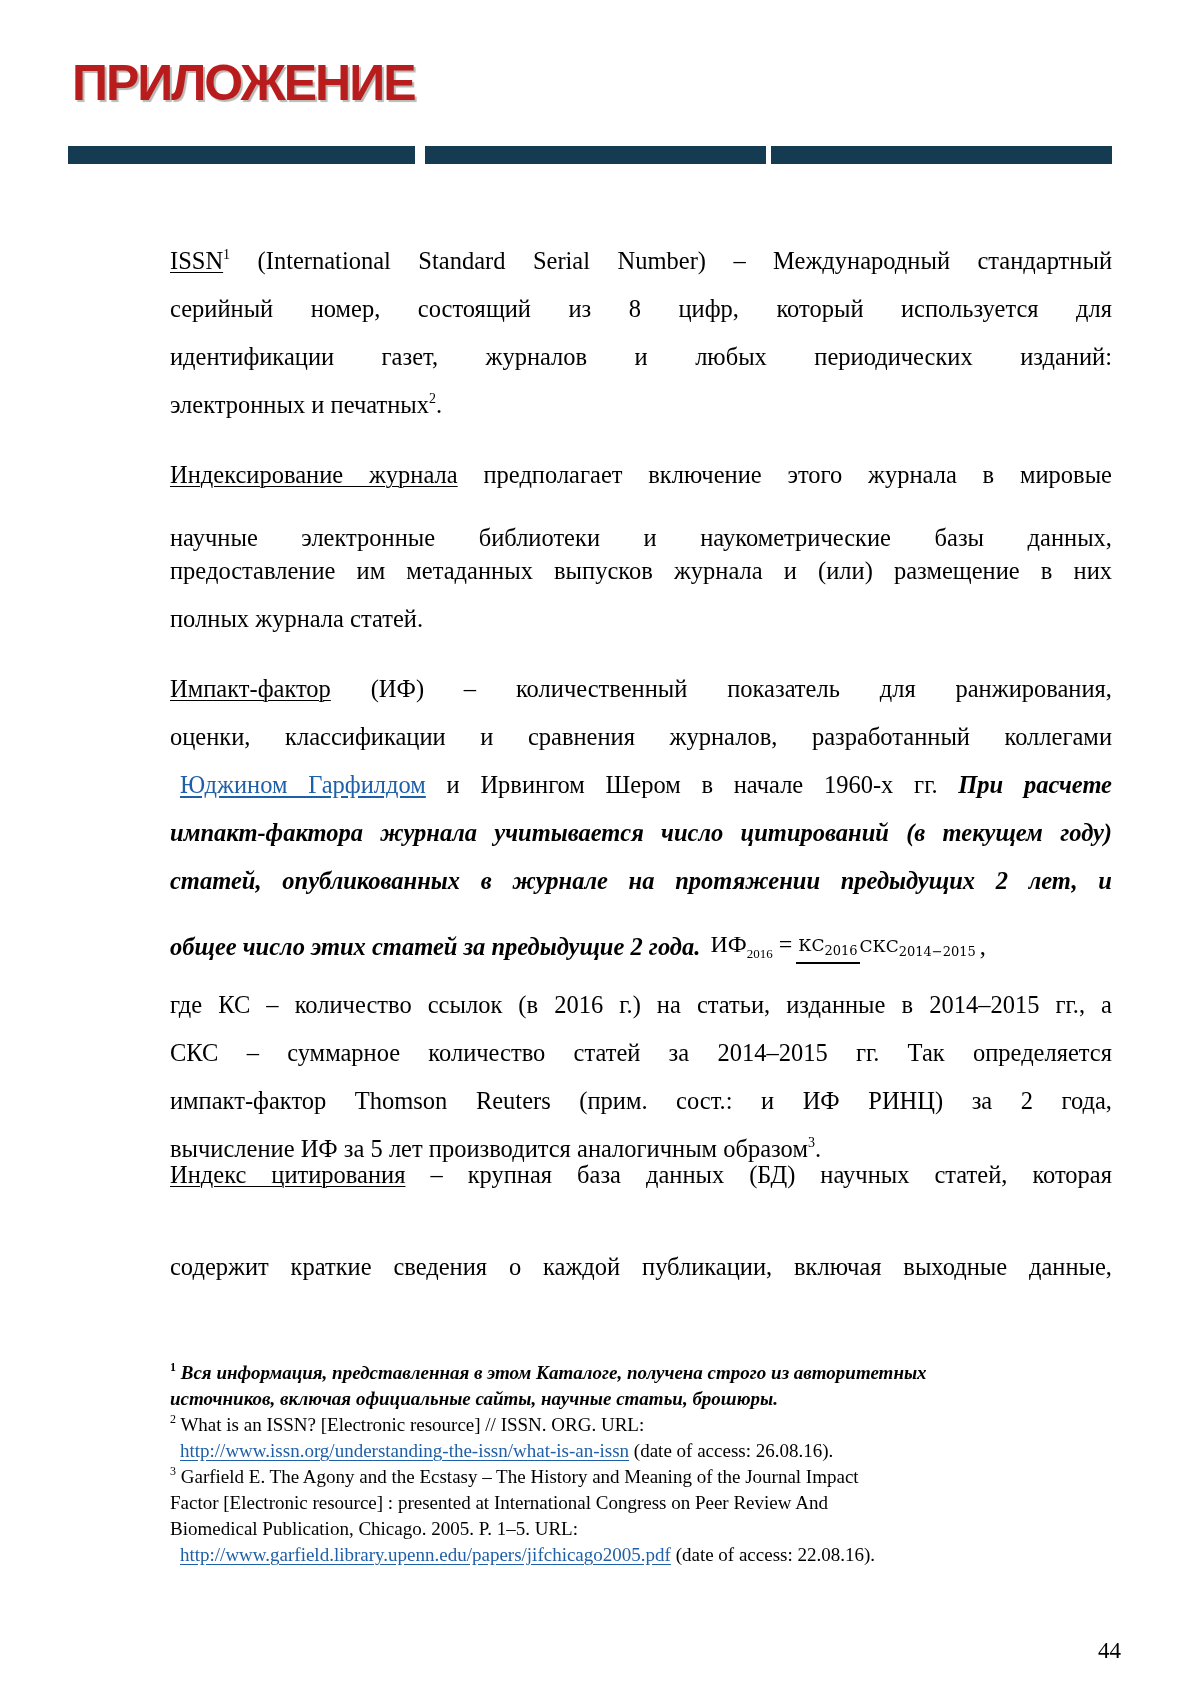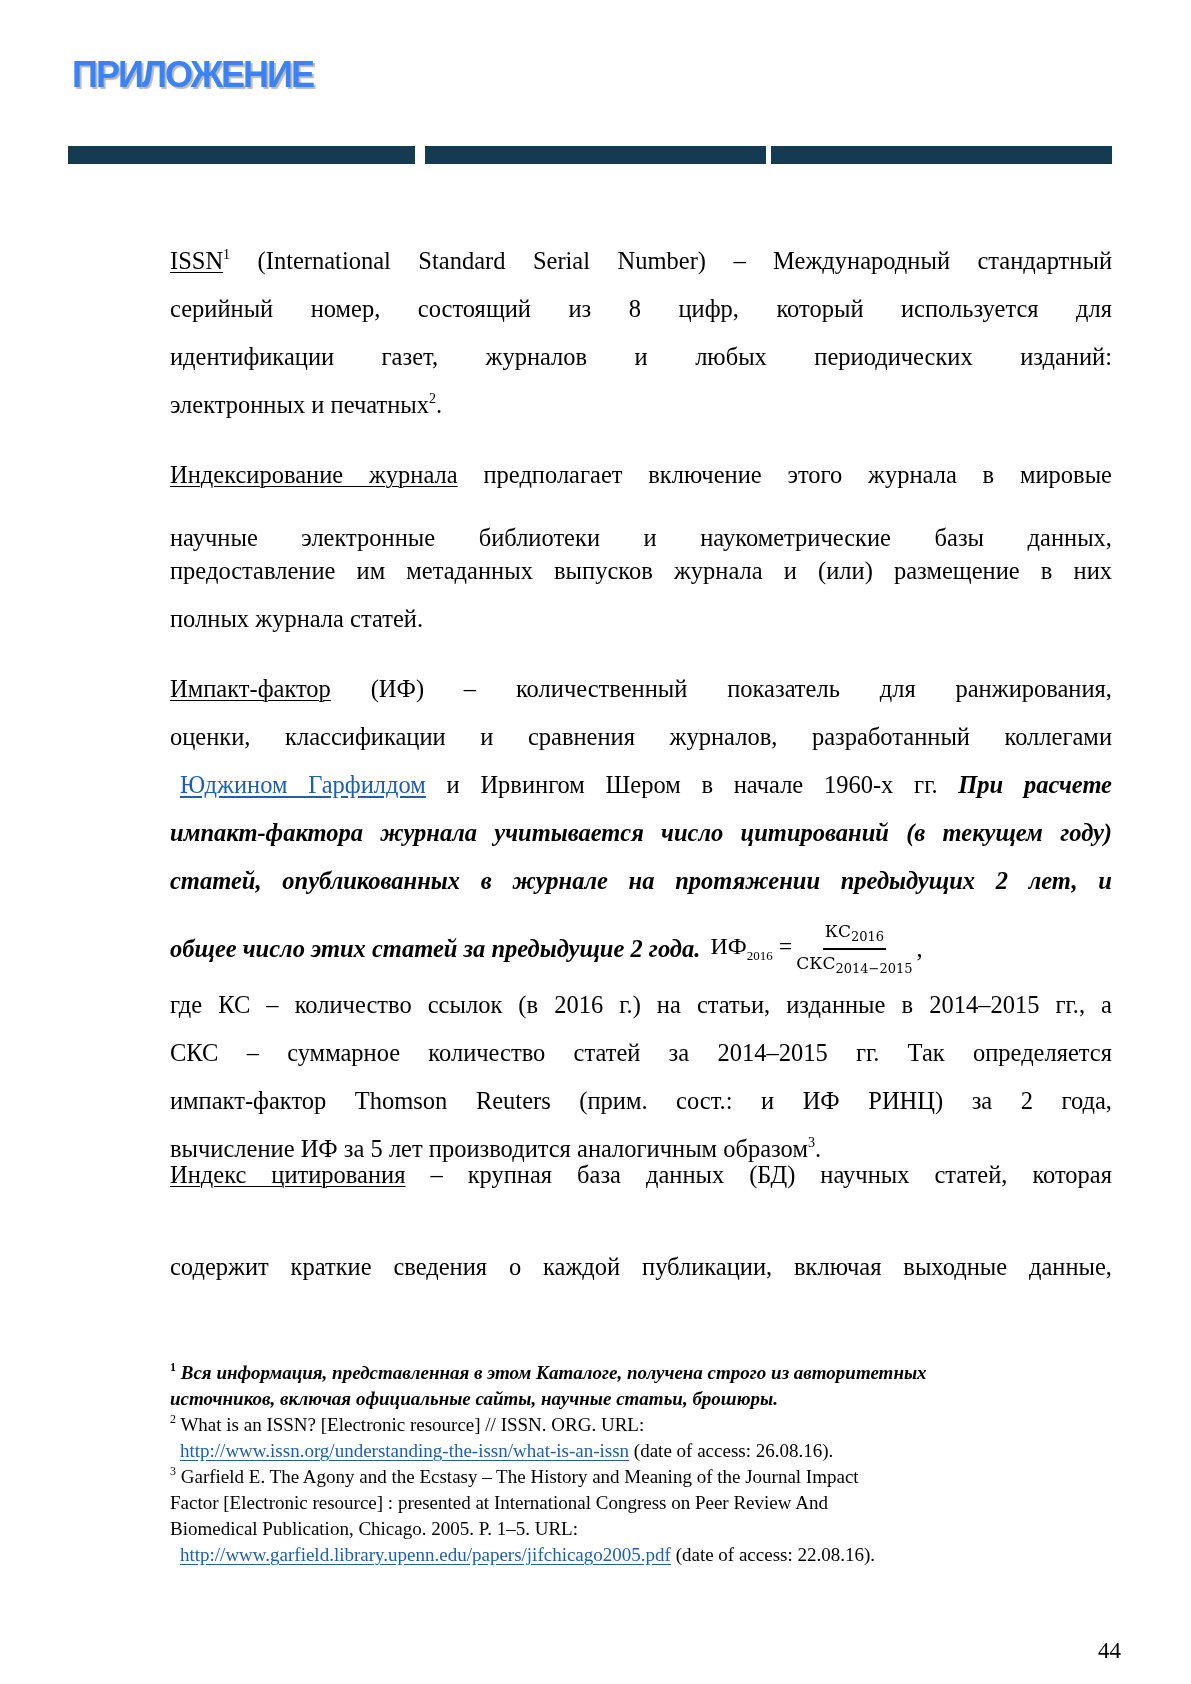--- a/index.html
+++ b/index.html
@@ -1,32 +1,32 @@
 <!DOCTYPE html>
 <html><head>
 <meta charset="utf-8">
 <style>
   html, body { margin:0; padding:0; background:#ffffff; }
   body { width:1191px; height:1684px; position:relative; overflow:hidden;
          font-family:"Liberation Serif", serif; color:#000; }
   .title { position:absolute; left:72px; top:54px; margin:0;
            font-family:"Liberation Sans", sans-serif; font-weight:bold;
-           font-size:36px; letter-spacing:-2px; color:#3b82f6;
+           font-size:50px; letter-spacing:-2px; color:#b91c1c;
            text-shadow:2px 2px 1px #b8b8b4; }
   .bar { position:absolute; top:146px; height:18px; background:#143b52; }
   .body { position:absolute; left:170px; width:942px; top:0; }
   .line { position:absolute; left:0; width:942px; font-size:24.5px; line-height:30px;
           white-space:nowrap; }
   .just { text-align:justify; text-align-last:justify; }
   .u { text-decoration:underline; text-decoration-thickness:1px; text-underline-offset:3px; }
   .link { color:#1f5fa8; text-decoration:underline; text-underline-offset:3px;margin-left:10px; }
   .it { font-style:italic;font-weight:bold; }
   sup { font-size:14px; vertical-align:10px; line-height:0; }
   .formula { display:inline-block; vertical-align:middle; font-family:Liberation Serif, serif; }
-  .frac { display:inline-flex; flex-direction:column; align-items:center; vertical-align:middle; font-family:"DejaVu Serif", serif; margin:0 4px; }
+  .frac { display:inline-flex; flex-direction:row; align-items:center; vertical-align:middle; font-family:"DejaVu Serif", serif; margin:0 4px; }
   .frac .num { font-size:17px; padding:0 2px; border-bottom:2px solid #000; line-height:22px; }
   .frac .den { font-size:17px; line-height:27px; }
   .frac sub, .formula sub { font-size:13px; }
   .fn { position:absolute; left:170px; width:960px; font-size:19px; line-height:26px; white-space:nowrap; }
   .fn sup { font-size:12px; vertical-align:8px; }
   .pagenum { position:absolute; left:1098px; top:1638px; font-size:23px; }
 </style>
 </head>
 <body>
 

